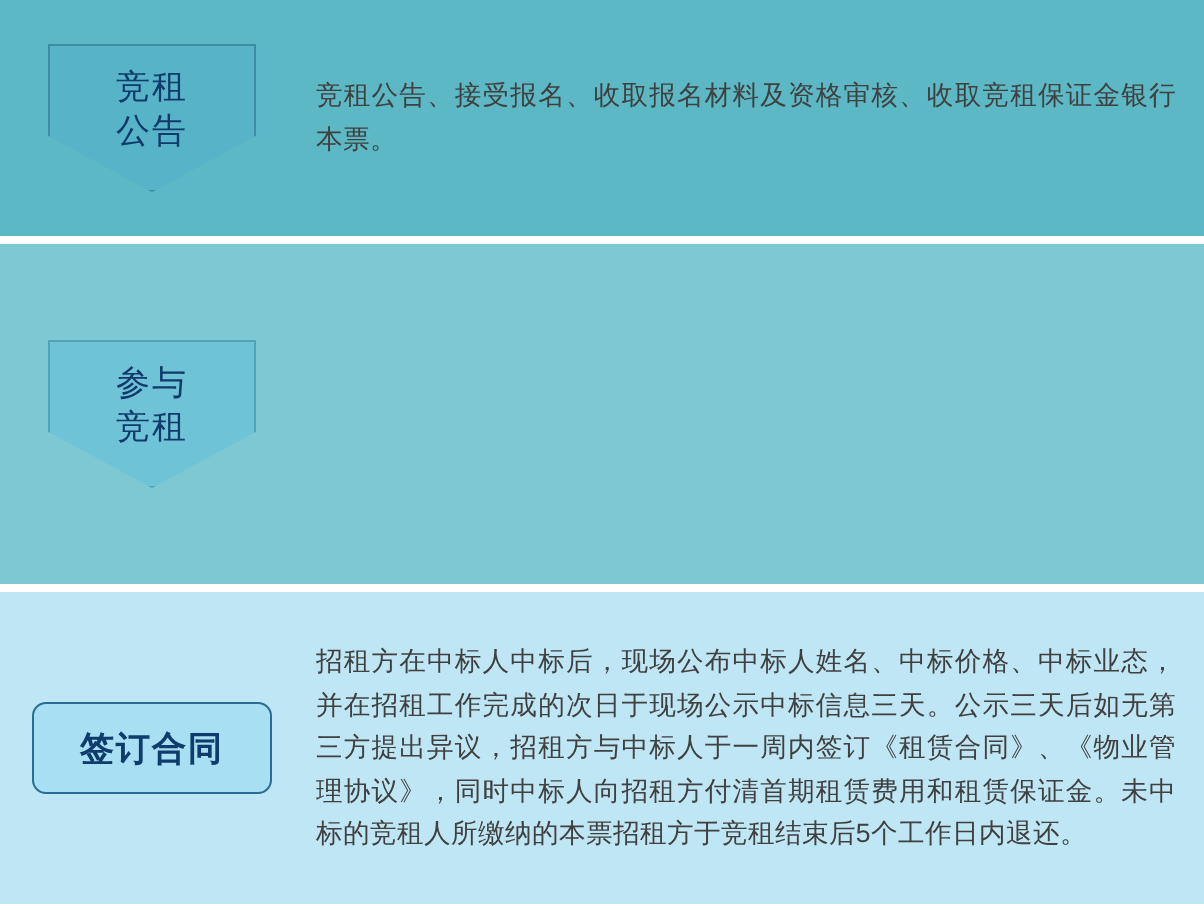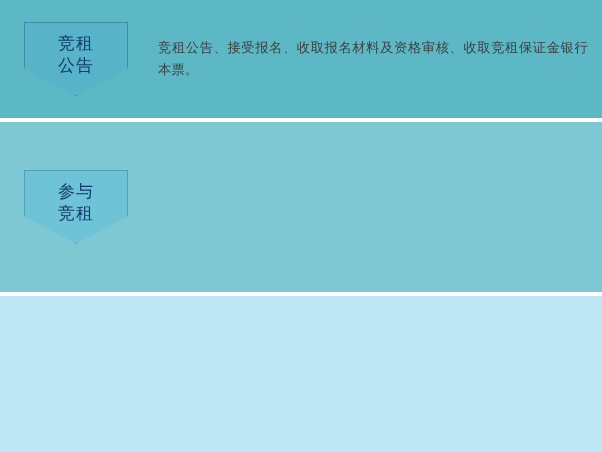--- a/index.html
+++ b/index.html
@@ -140,15 +140,23 @@
         <div class="shape-bg"></div>
         <div class="arrow-label">
           <div>参与</div>
           <div>竞租</div>
         </div>
       </div>
     </div>
   </div>
 
   <div class="row row-3">
+    <div class="label-cell">
+      <div class="round-shape">
+        <div class="round-label">签订合同</div>
+      </div>
+    </div>
+    <div class="text-cell">
+      <div class="body-text">招租方在中标人中标后，现场公布中标人姓名、中标价格、中标业态，并在招租工作完成的次日于现场公示中标信息三天。公示三天后如无第三方提出异议，招租方与中标人于一周内签订《租赁合同》、《物业管理协议》，同时中标人向招租方付清首期租赁费用和租赁保证金。未中标的竞租人所缴纳的本票招租方于竞租结束后5个工作日内退还。</div>
+    </div>
   </div>
 
 </div>
 
 </body></html>

